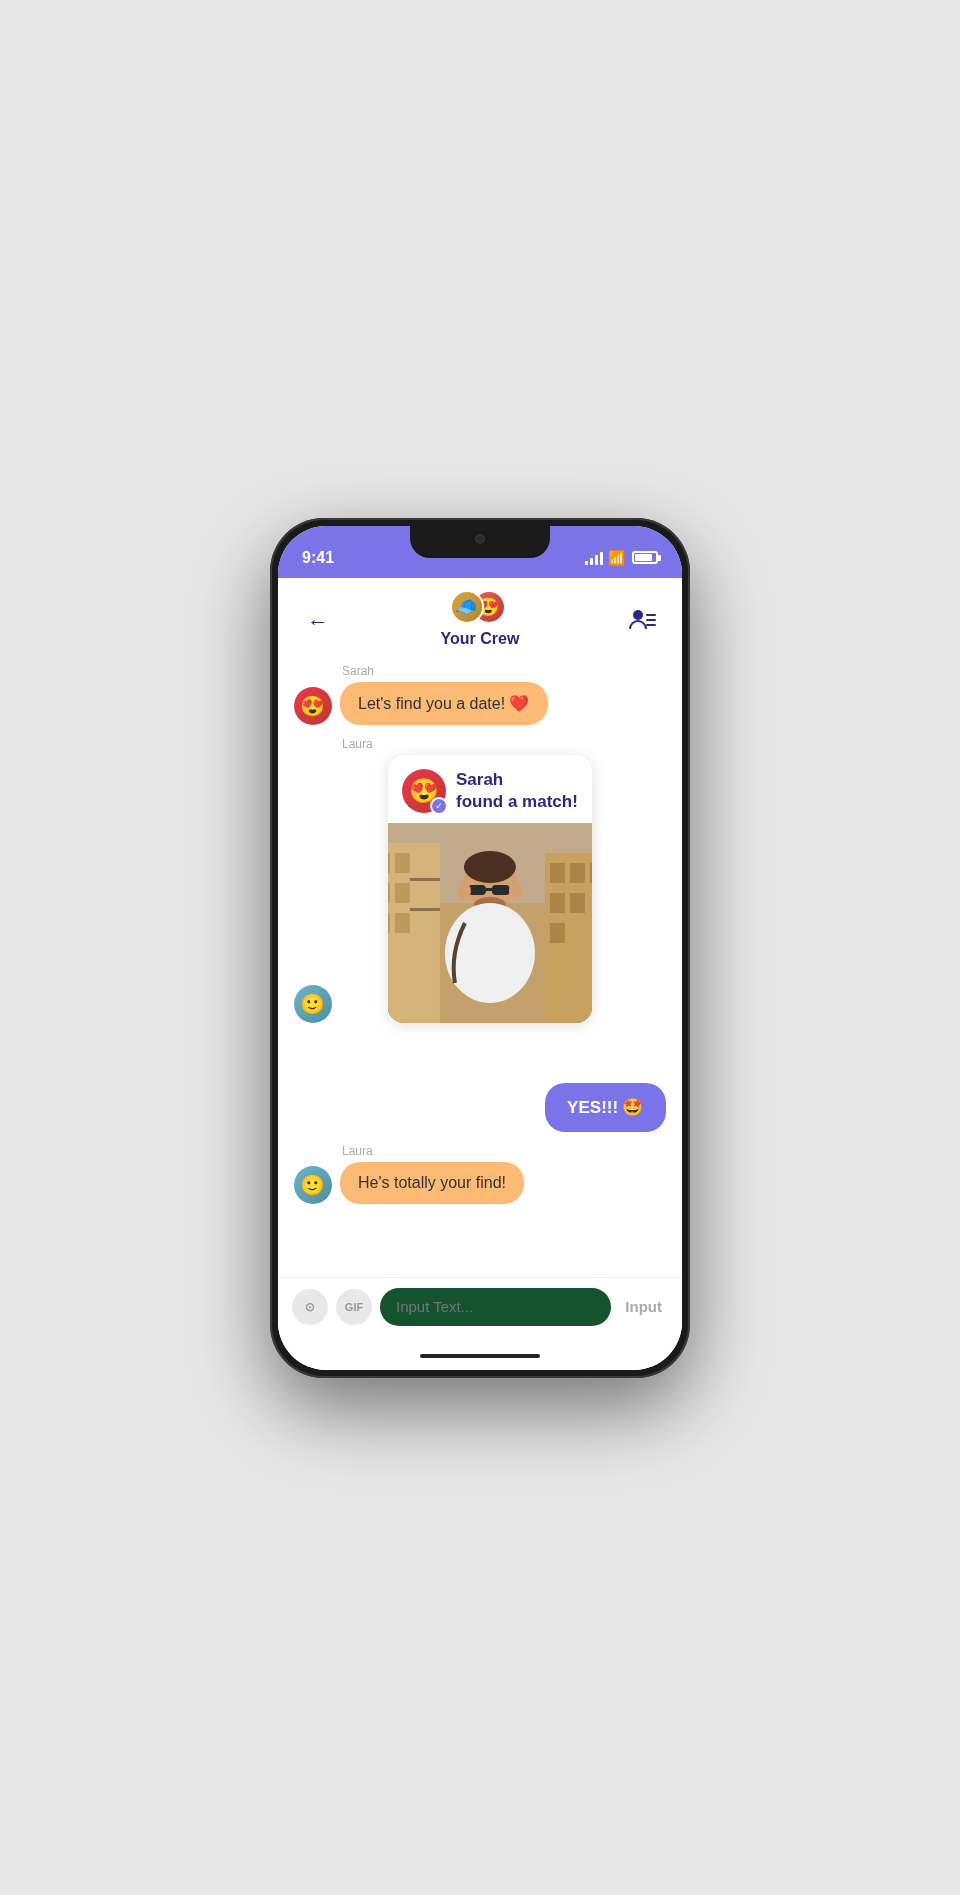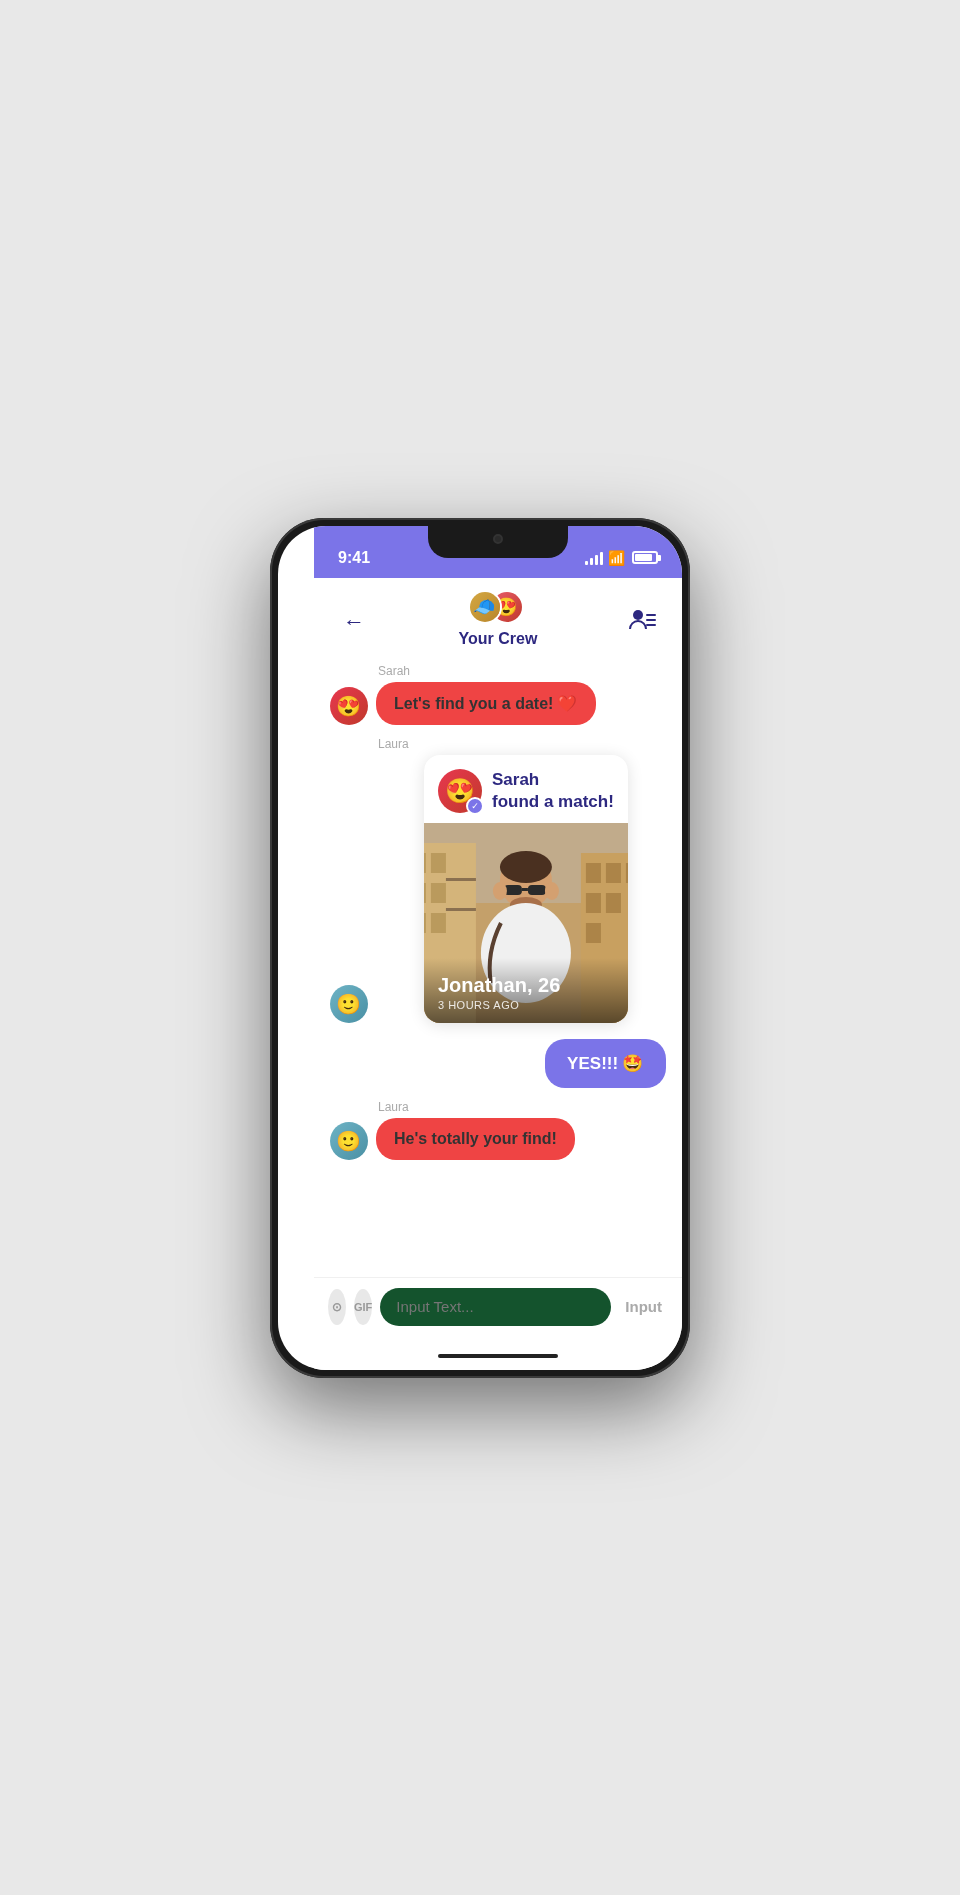--- a/index.html
+++ b/index.html
@@ -55,21 +55,20 @@
       position: absolute;
       top: 8px;
       left: 8px;
       right: 8px;
       bottom: 8px;
       background: #fff;
       border-radius: 48px;
       overflow: hidden;
       display: flex;
       flex-direction: column;
-      padding-left: 36px;
     }
 
     
     .status-bar {
       background: #7b74e8;
       height: 52px;
       display: flex;
       align-items: center;
       justify-content: space-between;
       padding: 12px 24px 0;
@@ -326,37 +325,38 @@
     .msg-avatar-face {
       width: 100%;
       height: 100%;
       display: flex;
       align-items: center;
       justify-content: center;
       font-size: 22px;
     }
 
     .bubble {
-      background: #ef4444;
+      background: #fdba74;
       border-radius: 20px;
       padding: 12px 18px;
       max-width: 260px;
       font-size: 16px;
       color: #333;
-      font-weight: 700;
+      font-weight: 400;
     }
 
     .bubble-right {
       background: #7b74e8;
       color: white;
       border-radius: 20px;
       padding: 14px 22px;
       font-size: 17px;
       font-weight: 600;
       margin-left: auto;
+      margin-top: 44px;
     }
 
     
     .match-card {
       background: white;
       border-radius: 16px;
       box-shadow: 0 2px 16px rgba(0,0,0,0.12);
       overflow: hidden;
       max-width: 280px;
       margin-left: 48px;
@@ -644,24 +644,20 @@
 
                   <ellipse cx="140" cy="130" rx="45" ry="50" fill="#f0f0f0"></ellipse>
 
                   <path d="M115 100 Q100 130 105 160" stroke="#5a4030" stroke-width="4" fill="none"></path>
 
                   <ellipse cx="140" cy="44" rx="26" ry="16" fill="#4a3020"></ellipse>
 
                   <ellipse cx="114" cy="68" rx="7" ry="9" fill="#d4a070"></ellipse>
                   <ellipse cx="166" cy="68" rx="7" ry="9" fill="#d4a070"></ellipse>
                 </svg>
-                <div class="match-photo-overlay">
-                  <div class="match-name">Jonathan, 26</div>
-                  <div class="match-time">3 HOURS AGO</div>
-                </div>
               </div>
             </div>
           </div>
         </div>
 
         <div class="right-align">
           <div class="bubble-right">
             <span>YES!!! 🤩</span>
           </div>
         </div>

